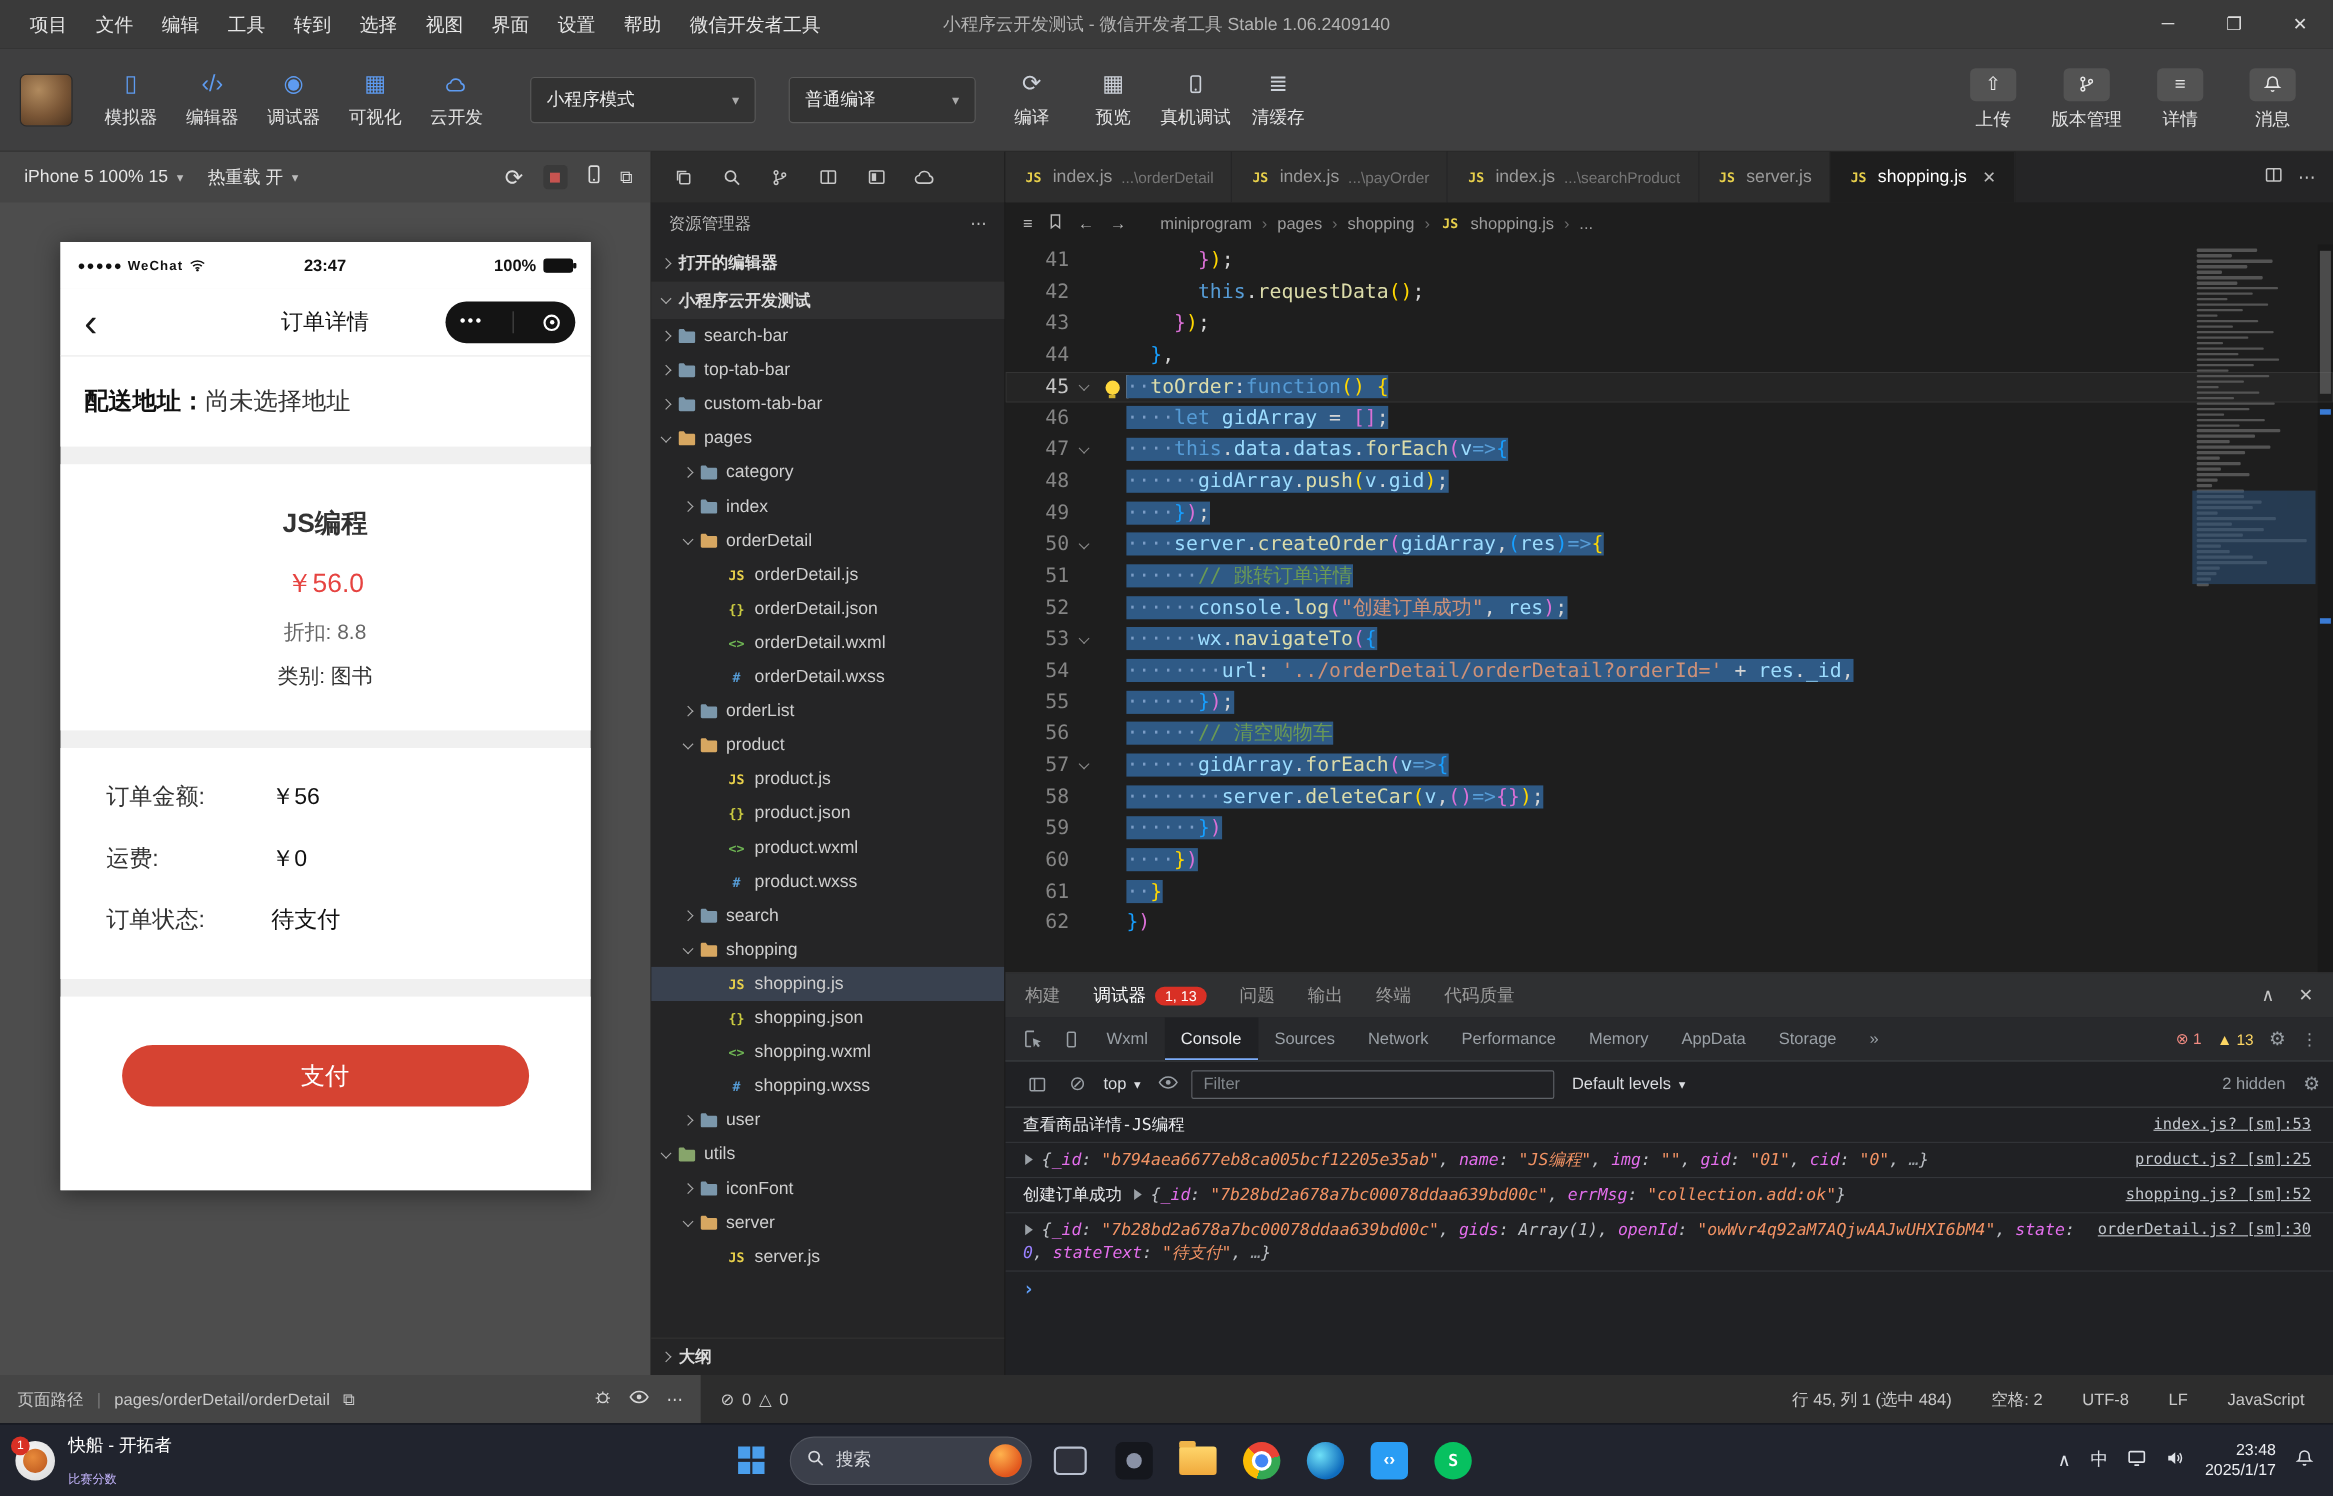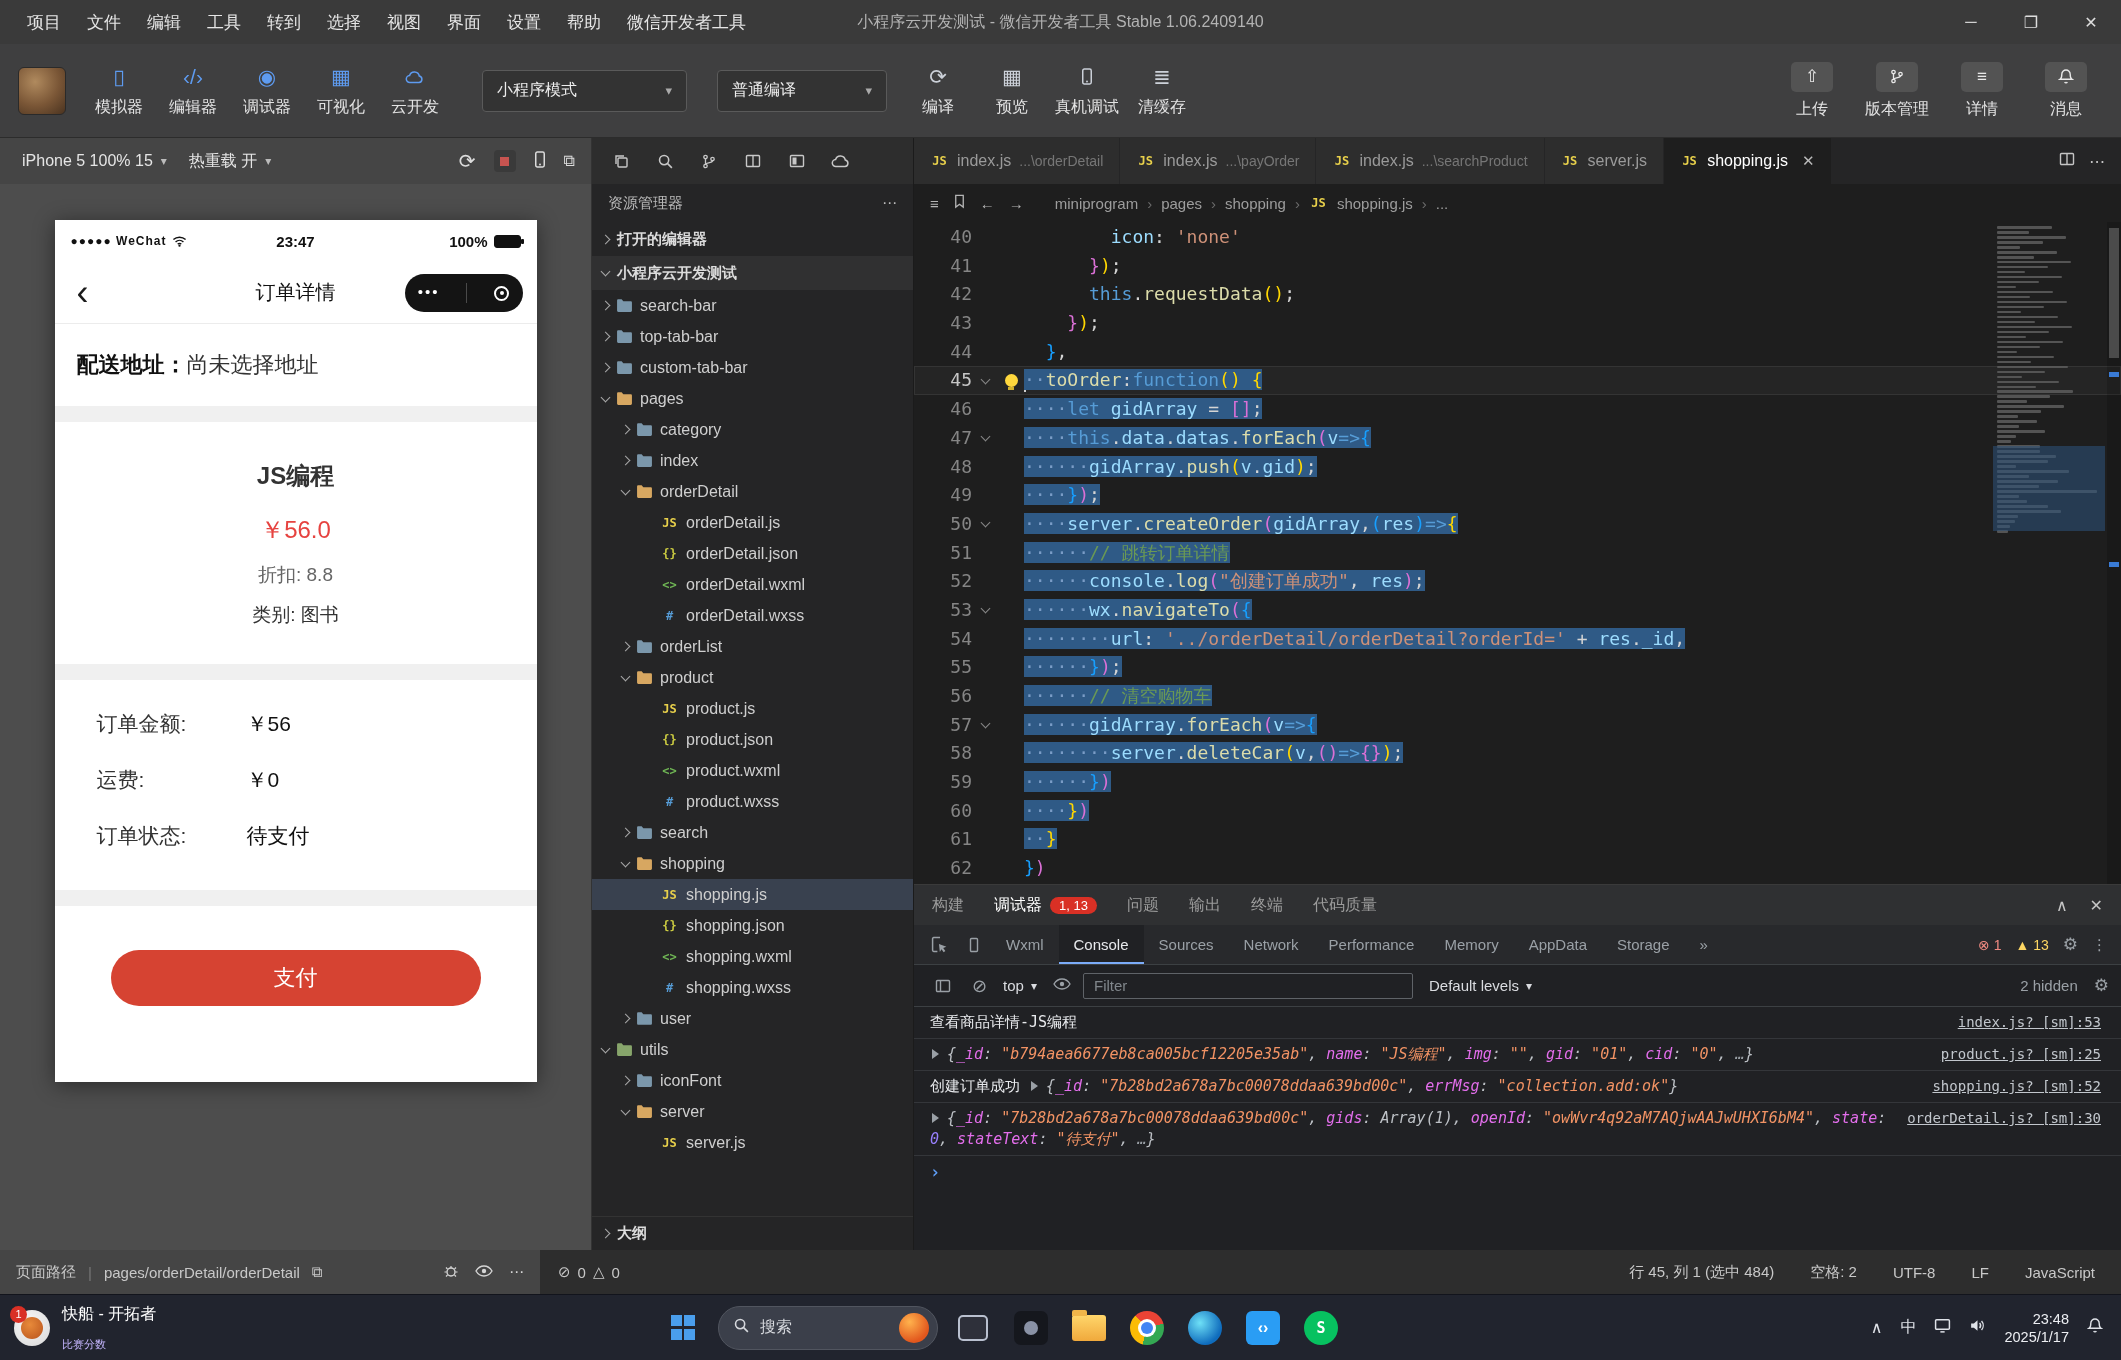--- a/index.html
+++ b/index.html
@@ -145,21 +145,21 @@
   .c-row.warn{background:#413a21;border-color:#5c5330;color:#e8e0c6}
   .warn-ic{color:#f1c232;margin-right:8px}
   .c-src{float:right;color:#c2c7cd;text-decoration:underline;margin-left:18px;font-size:14px;cursor:pointer}
   .tri{width:0;height:0;border-left:7px solid #9aa0a6;border-top:5px solid transparent;border-bottom:5px solid transparent;display:inline-block;margin:0 8px 0 2px}
   .c-prev{font-style:italic}
   .cv-p{color:#bdc1c6}.cv-k{color:#e36eec}.cv-s{color:#f29364}.cv-n{color:#9980ff}.cv-e{color:#9aa0a6}.cv-a{color:#bdc1c6}
   .c-prompt{padding:6px 16px;color:#5f9ef7;font-weight:bold;font-size:17px}
 
   
   .statusbar{height:44px;display:flex;background:#2d2d2d;color:#c8c8c8;font-size:15px;flex:none;align-items:stretch}
-  .sb-sim{width:540px;background:#454545;display:flex;align-items:center;padding:0 16px;gap:12px;flex:none}
+  .sb-sim{width:637px;background:#454545;display:flex;align-items:center;padding:0 16px;gap:12px;flex:none}
   .sb-sim .pipe{color:#777}
   .sb-sim-icons{margin-left:auto;display:flex;gap:16px;color:#d5d5d5;align-items:center}
   .sb-problems{display:flex;align-items:center;gap:7px;padding:0 18px}
   .sb-right{margin-left:auto;display:flex;gap:36px;padding-right:26px;align-items:center}
   .sb-item{cursor:pointer}
 
   
   .taskbar{height:66px;background:#21242e;display:flex;align-items:center;position:relative;border-top:1px solid #12141c;flex:none}
   .widget{display:flex;align-items:center;gap:12px;padding:0 14px;cursor:pointer}
   .widget-ic{width:36px;height:36px;border-radius:50%;background:radial-gradient(circle at 40% 35%,#f8f8f8,#d8d8d8);position:relative}
@@ -750,21 +750,20 @@
           <div class="mini-line" style="width:17.6px"></div>
           <div class="mini-line" style="width:12.8px"></div>
           <div class="mini-line" style="width:11.2px"></div>
           <div class="mini-hl" style="top:220px;height:85px"></div>
         </div>
       <div class="vscroll">
         <div class="handle"></div>
         <div class="mark" style="top:150px"></div>
         <div class="mark" style="top:340px"></div>
       </div>
-    <div class="code-line"><span class="gutter">40</span><span class="fold-cell"></span><span class="aux-cell"></span><span class="lc"><span class=""><span class="t-ws">        </span><span class="t-v">icon</span><span class="t-p">: </span><span class="t-s">'none'</span></span></span></div>
         <div class="code-line"><span class="gutter">41</span><span class="fold-cell"></span><span class="aux-cell"></span><span class="lc"><span class=""><span class="t-ws">      </span><span class="t-b2">}</span><span class="t-b1">)</span><span class="t-p">;</span></span></span></div>
         <div class="code-line"><span class="gutter">42</span><span class="fold-cell"></span><span class="aux-cell"></span><span class="lc"><span class=""><span class="t-ws">      </span><span class="t-k">this</span><span class="t-p">.</span><span class="t-f">requestData</span><span class="t-b1">()</span><span class="t-p">;</span></span></span></div>
         <div class="code-line"><span class="gutter">43</span><span class="fold-cell"></span><span class="aux-cell"></span><span class="lc"><span class=""><span class="t-ws">    </span><span class="t-b2">}</span><span class="t-b1">)</span><span class="t-p">;</span></span></span></div>
         <div class="code-line"><span class="gutter">44</span><span class="fold-cell"></span><span class="aux-cell"></span><span class="lc"><span class=""><span class="t-ws">  </span><span class="t-b3">}</span><span class="t-p">,</span></span></span></div>
         <div class="code-line current"><span class="gutter">45</span><span class="fold-cell"><span class="chev d"></span></span><span class="aux-cell"><span class="bulb"></span></span><span class="lc"><span class="cursor"></span><span class="selbg"><span class="t-ws">··</span><span class="t-f">toOrder</span><span class="t-p">:</span><span class="t-k">function</span><span class="t-b1">()</span><span class="t-p"> </span><span class="t-b1">{</span></span></span></div>
         <div class="code-line"><span class="gutter">46</span><span class="fold-cell"></span><span class="aux-cell"></span><span class="lc"><span class="selbg"><span class="t-ws">····</span><span class="t-k">let</span><span class="t-p"> </span><span class="t-v">gidArray</span><span class="t-p"> = </span><span class="t-b2">[]</span><span class="t-p">;</span></span></span></div>
         <div class="code-line"><span class="gutter">47</span><span class="fold-cell"><span class="chev d"></span></span><span class="aux-cell"></span><span class="lc"><span class="selbg"><span class="t-ws">····</span><span class="t-k">this</span><span class="t-p">.</span><span class="t-v">data</span><span class="t-p">.</span><span class="t-v">datas</span><span class="t-p">.</span><span class="t-f">forEach</span><span class="t-b2">(</span><span class="t-v">v</span><span class="t-k">=&gt;</span><span class="t-b3">{</span></span></span></div>
         <div class="code-line"><span class="gutter">48</span><span class="fold-cell"></span><span class="aux-cell"></span><span class="lc"><span class="selbg"><span class="t-ws">······</span><span class="t-v">gidArray</span><span class="t-p">.</span><span class="t-f">push</span><span class="t-b1">(</span><span class="t-v">v</span><span class="t-p">.</span><span class="t-v">gid</span><span class="t-b1">)</span><span class="t-p">;</span></span></span></div>
         <div class="code-line"><span class="gutter">49</span><span class="fold-cell"></span><span class="aux-cell"></span><span class="lc"><span class="selbg"><span class="t-ws">····</span><span class="t-b3">}</span><span class="t-b2">)</span><span class="t-p">;</span></span></span></div>
         <div class="code-line"><span class="gutter">50</span><span class="fold-cell"><span class="chev d"></span></span><span class="aux-cell"></span><span class="lc"><span class="selbg"><span class="t-ws">····</span><span class="t-v">server</span><span class="t-p">.</span><span class="t-f">createOrder</span><span class="t-b2">(</span><span class="t-v">gidArray</span><span class="t-p">,</span><span class="t-b3">(</span><span class="t-v">res</span><span class="t-b3">)</span><span class="t-k">=&gt;</span><span class="t-b1">{</span></span></span></div>

